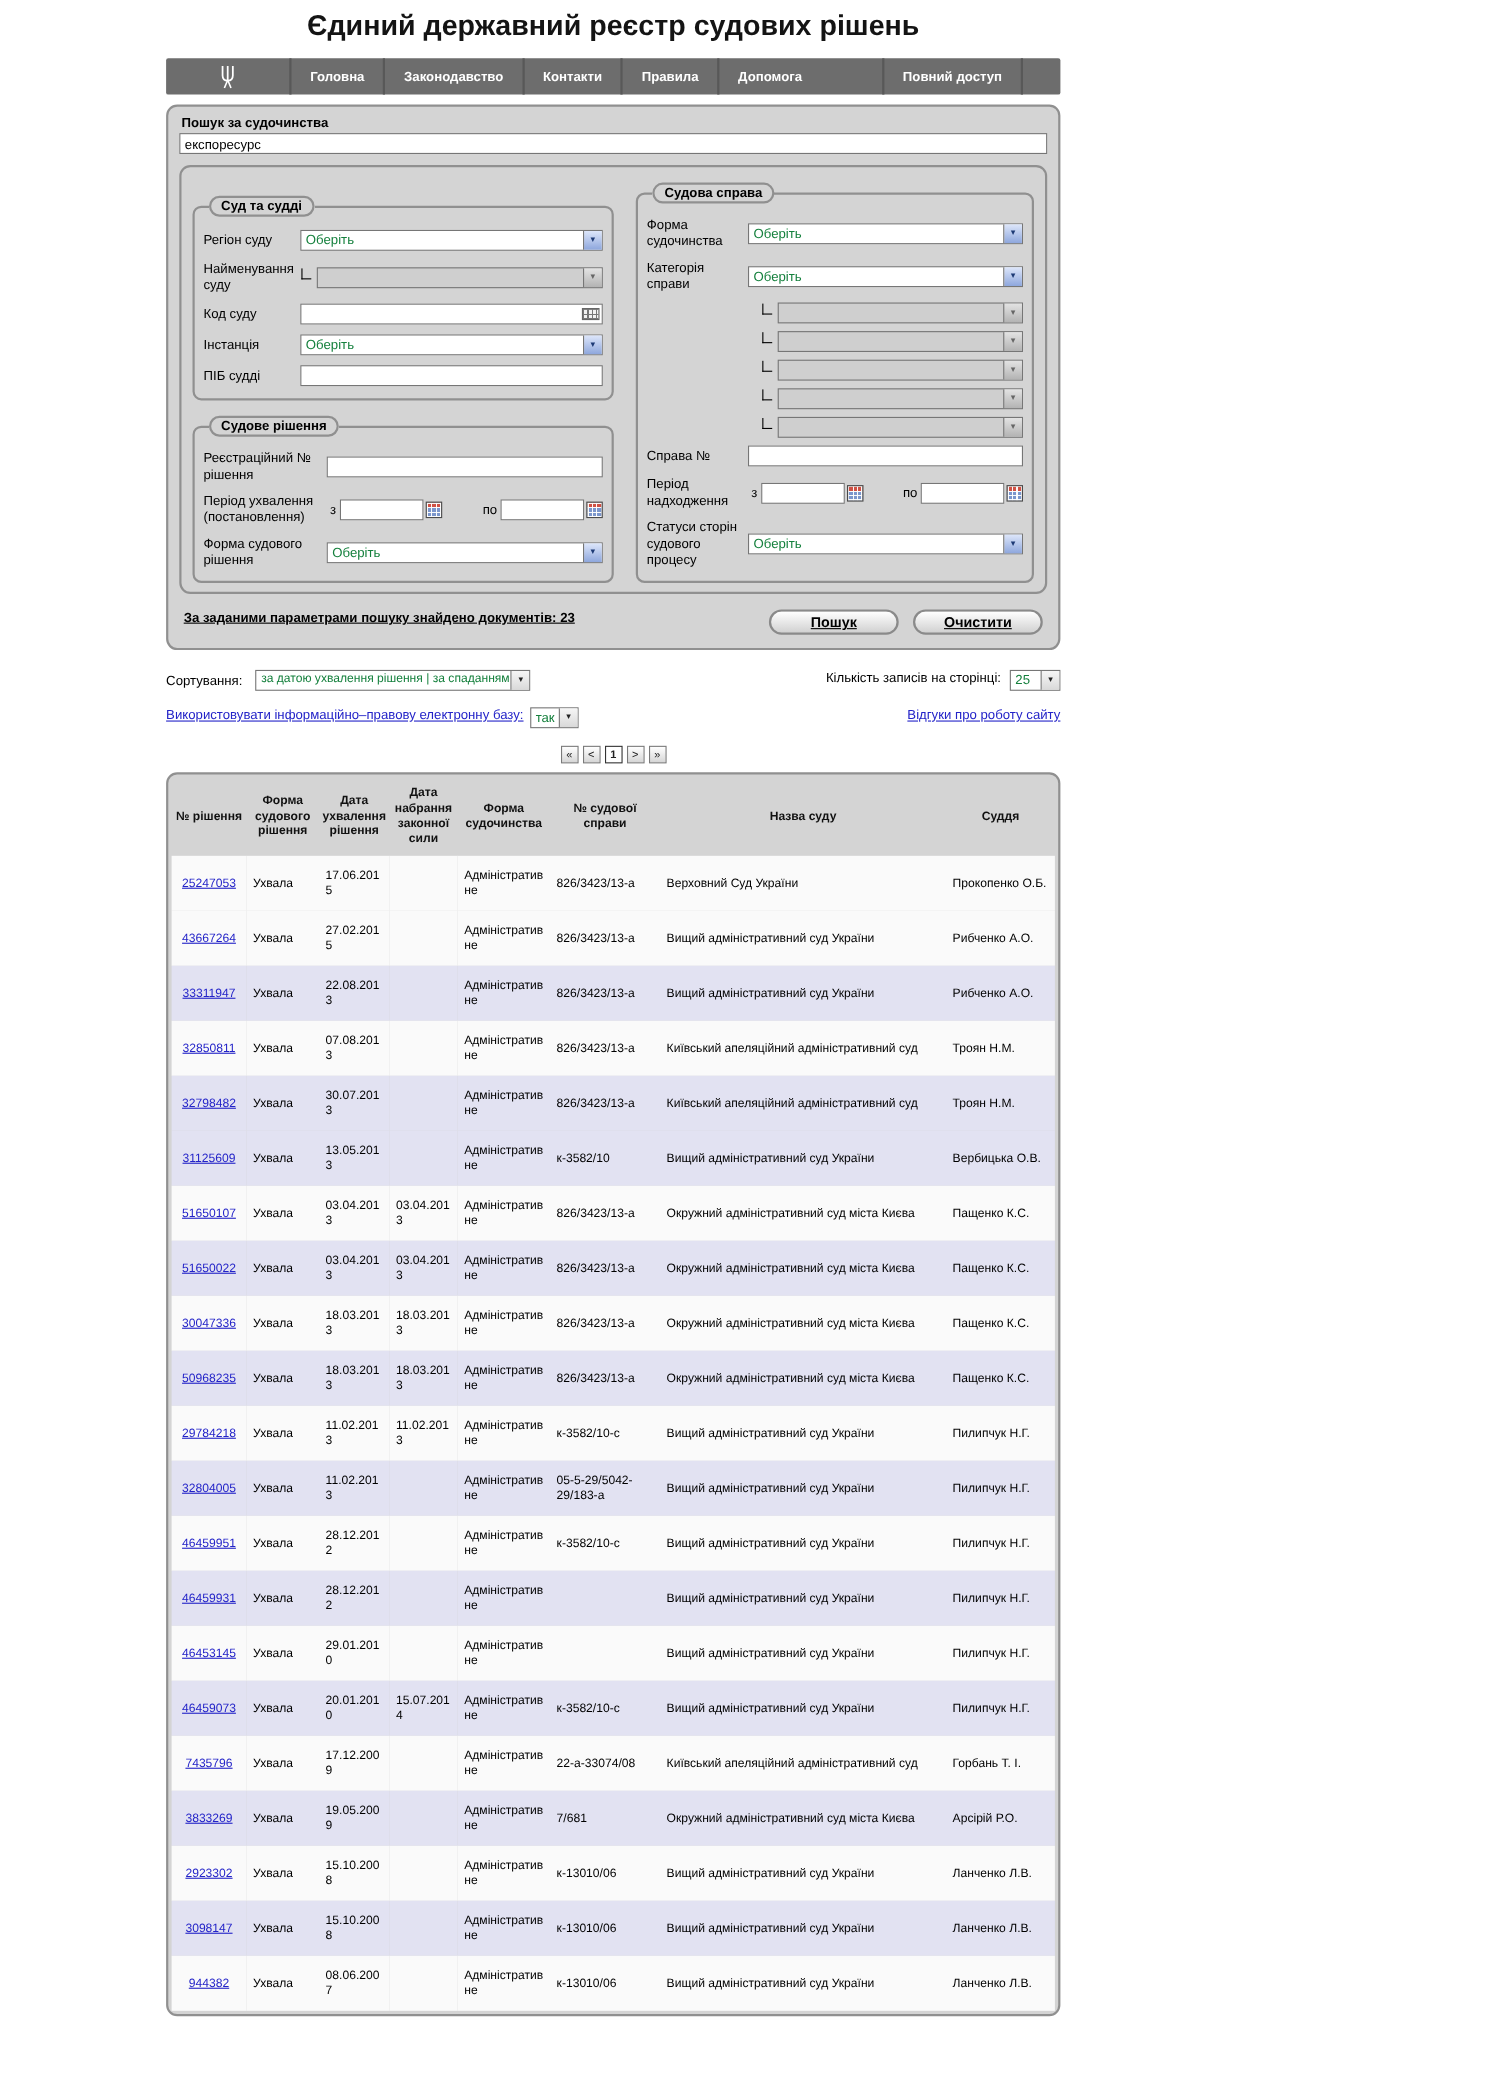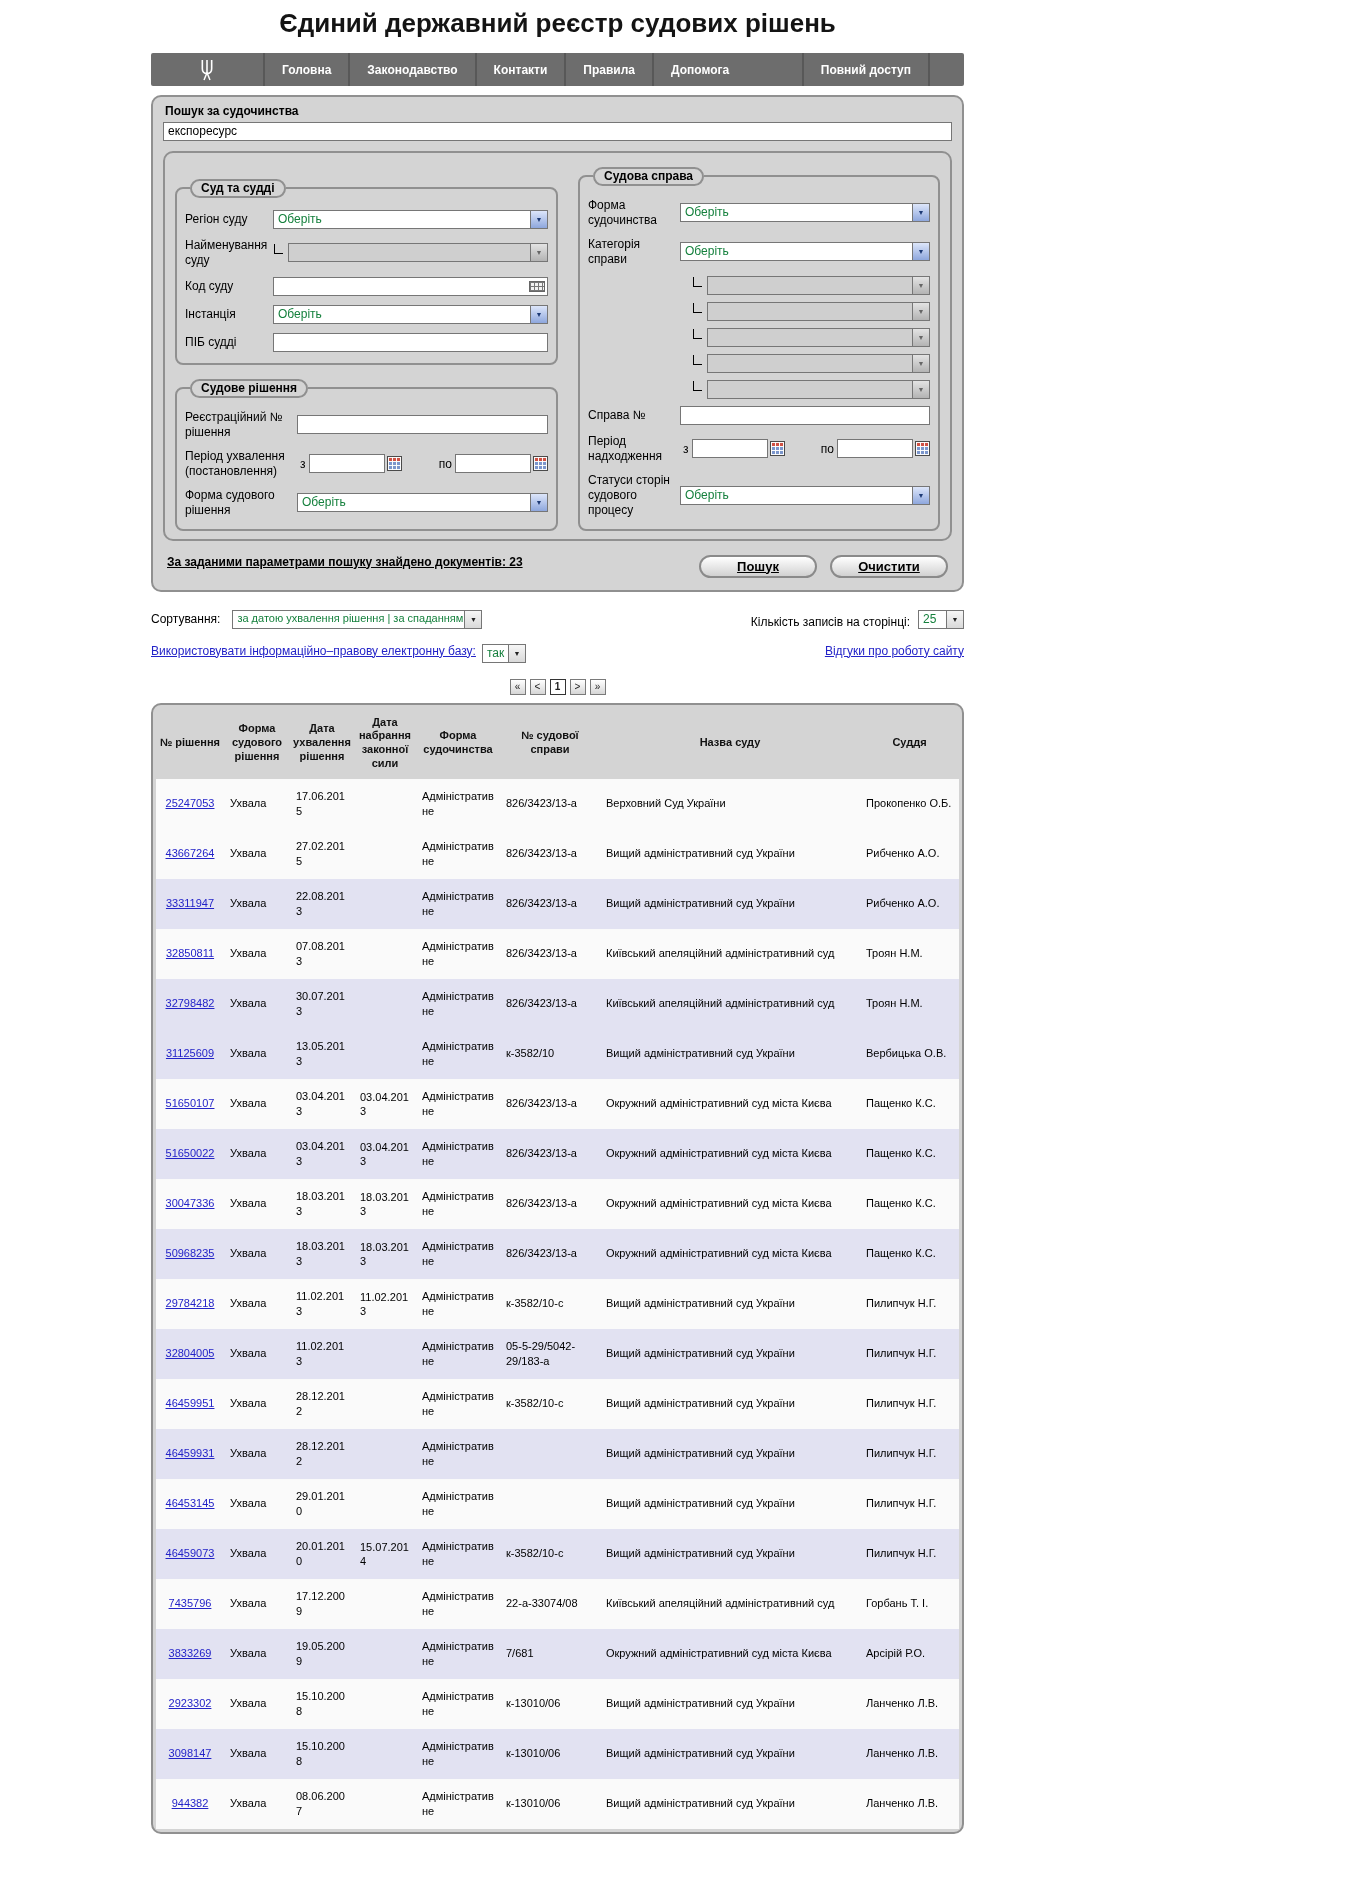--- a/index.html
+++ b/index.html
@@ -69,21 +69,21 @@
       linear-gradient(#cf5144 0 4px,#7b96cc 4px 100%);}
 
   .form-footer{display:flex;align-items:flex-start;margin-top:14px;padding:0 4px;text-decoration:underline;}
   .results-text{font-size:12px;font-weight:bold;}
   .btns{margin-left:auto;display:flex;gap:13px;}
   .pill-btn{width:118px;height:23px;border:2px solid #8a8a8a;border-radius:12px;background:linear-gradient(#ffffff,#d1d1d1);font-weight:bold;font-size:13px;}
 
   
   .controls-row{display:flex;align-items:center;margin-top:18px;font-size:12px;}
   .sort-sel{flex:0 0 250px;margin-left:12px;}
-  .right-group{margin-left:auto;display:flex;align-items:flex-end;padding-left:41px;}
+  .right-group{margin-left:auto;display:flex;align-items:flex-start;padding-left:41px;}
   .pp-sel{flex:0 0 46px;margin-left:8px;}
   .links-row{display:flex;margin-top:15px;font-size:12px;}
   .links-row .lb-link{text-decoration:underline;}
   .tak-sel{flex:0 0 44px;margin-left:6px;}
   .feedback{margin-left:auto;text-decoration:underline;}
 
   
   .pager{display:flex;justify-content:center;gap:4px;margin:16px 0 4px;}
   .pg-btn{min-width:16px;height:16px;border:1px solid #7a7a7a;background:linear-gradient(#ffffff,#d6d6d6);font-size:10px;line-height:13px;text-align:center;padding:0 3px;color:#222;}
   .pg-btn.current{background:#fff;border-color:#333;font-weight:bold;}

